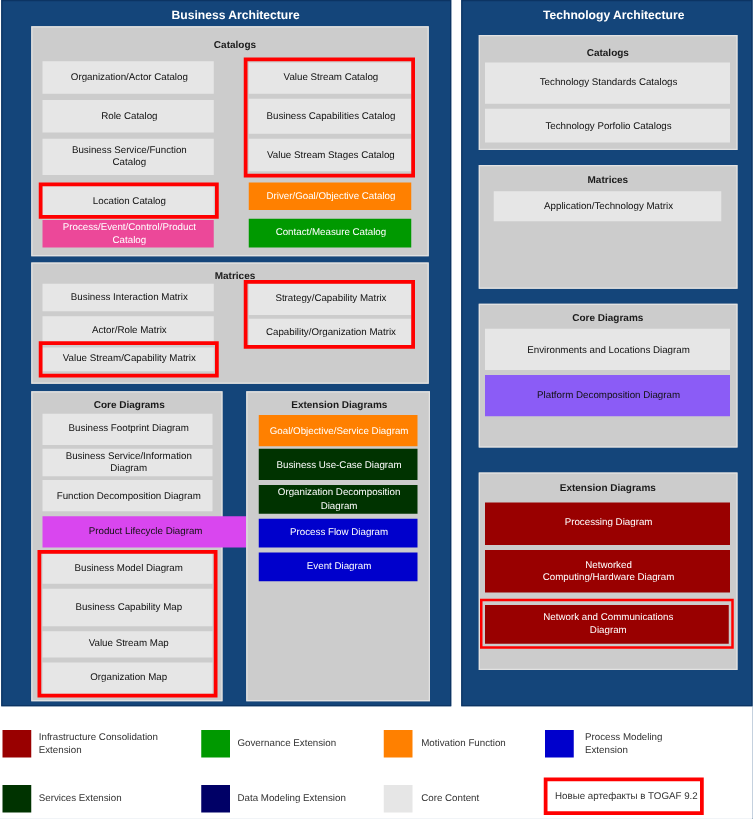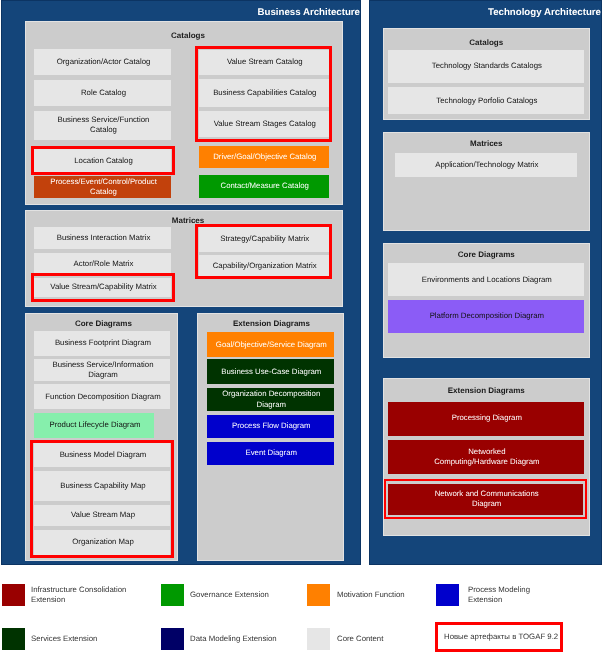--- a/index.html
+++ b/index.html
@@ -2,21 +2,21 @@
 <html><head>
 <meta charset="utf-8">
 <title>TOGAF Architecture Artefacts</title>
 <style>
   html,body{margin:0;padding:0;background:#ffffff;}
   body{width:602px;height:655px;overflow:hidden;
        font-family:"Liberation Sans","DejaVu Sans",sans-serif;
        -webkit-font-smoothing:antialiased;text-rendering:geometricPrecision;}
   #root{position:relative;width:602px;height:655px;}
   .panel{position:absolute;background:#14457A;box-sizing:border-box;border:1px solid #0C3463;}
-  .panel-title{position:absolute;left:0;right:0;text-align:right;color:#ffffff;
+  .panel-title{position:absolute;left:0;right:0;text-align:center;color:#ffffff;
        font-weight:bold;font-size:9.7px;}
   .section{position:absolute;background:#CCCCCC;box-sizing:border-box;border:1px solid #E2E2E2;}
   .section-title{position:absolute;left:0;right:0;text-align:center;color:#1a1a1a;
        font-weight:bold;font-size:8px;}
   .item{position:absolute;box-sizing:border-box;background:#E6E6E6;color:#111111;
        font-size:7.8px;display:flex;align-items:center;justify-content:center;
        text-align:center;line-height:1.3;white-space:pre-line;padding:0 3px 0 5px;}
   .hl{position:absolute;box-sizing:border-box;border:3px solid #FF0000;}
   .lg-sw{position:absolute;box-sizing:border-box;}
   .lg-tx{position:absolute;font-size:7.8px;color:#333333;line-height:1.32;display:flex;align-items:center;white-space:pre-line;}
@@ -29,21 +29,21 @@
   <div class="panel-title" style="top:5.5px;left:15px;right:0;">Business Architecture</div>
 </div>
 <div class="section" style="left:25px;top:21px;width:318px;height:184px;">
   <div class="section-title" style="left:8px;top:8.5px;">Catalogs</div>
 </div>
 <div class="item" style="left:34px;top:49.3px;width:137px;height:26.2px;background:#E6E6E6;color:#111111;">Organization/Actor Catalog</div>
 <div class="item" style="left:34px;top:80px;width:137px;height:26px;background:#E6E6E6;color:#111111;">Role Catalog</div>
 <div class="item" style="left:34px;top:111.2px;width:137px;height:28.5px;background:#E6E6E6;color:#111111;">Business Service/Function
 Catalog</div>
 <div class="item" style="left:34px;top:148.9px;width:137px;height:24px;background:#E6E6E6;color:#111111;">Location Catalog</div>
-<div class="item" style="left:34px;top:176.4px;width:137px;height:21.7px;background:#c2410c;color:#FFFFFF;">Process/Event/Control/Product
+<div class="item" style="left:34px;top:176.4px;width:137px;height:21.7px;background:#ec4899;color:#FFFFFF;">Process/Event/Control/Product
 Catalog</div>
 <div class="hl" style="left:31px;top:146.4px;width:143.5px;height:28.3px;"></div>
 <div class="item" style="left:198.5px;top:49.5px;width:130.5px;height:25.4px;background:#E6E6E6;color:#111111;">Value Stream Catalog</div>
 <div class="item" style="left:198.5px;top:79.2px;width:130.5px;height:27.6px;background:#E6E6E6;color:#111111;">Business Capabilities Catalog</div>
 <div class="item" style="left:198.5px;top:111.4px;width:130.5px;height:25.2px;background:#E6E6E6;color:#111111;">Value Stream Stages Catalog</div>
 <div class="item" style="left:198.5px;top:145.5px;width:130.5px;height:22.9px;background:#FF8000;color:#FFFFFF;">Driver/Goal/Objective Catalog</div>
 <div class="item" style="left:198.5px;top:174.5px;width:130.5px;height:23.8px;background:#009900;color:#FFFFFF;">Contact/Measure Catalog</div>
 <div class="hl" style="left:195.2px;top:46.2px;width:137.3px;height:96.1px;"></div>
 <div class="section" style="left:25px;top:210px;width:318px;height:97px;">
   <div class="section-title" style="left:8px;top:5px;">Matrices</div>
@@ -55,21 +55,21 @@
 <div class="item" style="left:198.5px;top:226.6px;width:130.5px;height:25.5px;background:#E6E6E6;color:#111111;">Strategy/Capability Matrix</div>
 <div class="item" style="left:198.5px;top:255.3px;width:130.5px;height:21.4px;background:#E6E6E6;color:#111111;">Capability/Organization Matrix</div>
 <div class="hl" style="left:195.2px;top:223.7px;width:137.3px;height:54.9px;"></div>
 <div class="section" style="left:25px;top:313px;width:152.8px;height:248px;">
   <div class="section-title" style="left:4px;top:5px;">Core Diagrams</div>
 </div>
 <div class="item" style="left:34px;top:331.3px;width:136px;height:24.3px;background:#E6E6E6;color:#111111;">Business Footprint Diagram</div>
 <div class="item" style="left:34px;top:359.2px;width:136px;height:22px;background:#E6E6E6;color:#111111;">Business Service/Information
 Diagram</div>
 <div class="item" style="left:34px;top:384.3px;width:136px;height:25.1px;background:#E6E6E6;color:#111111;">Function Decomposition Diagram</div>
-<div class="item" style="left:34px;top:412.6px;width:120px;height:25.1px;background:#86efac;color:#111111;">Product Lifecycle Diagram</div>
+<div class="item" style="left:34px;top:412.6px;width:163px;height:25.1px;background:#d946ef;color:#111111;">Product Lifecycle Diagram</div>
 <div class="item" style="left:34px;top:443.3px;width:136px;height:23.9px;background:#E6E6E6;color:#111111;">Business Model Diagram</div>
 <div class="item" style="left:34px;top:470.8px;width:136px;height:30.4px;background:#E6E6E6;color:#111111;">Business Capability Map</div>
 <div class="item" style="left:34px;top:504.5px;width:136px;height:21.8px;background:#E6E6E6;color:#111111;">Value Stream Map</div>
 <div class="item" style="left:34px;top:529.8px;width:136px;height:25.3px;background:#E6E6E6;color:#111111;">Organization Map</div>
 <div class="hl" style="left:30.3px;top:439.9px;width:143.5px;height:118.4px;"></div>
 <div class="section" style="left:197px;top:313px;width:146.9px;height:248px;">
   <div class="section-title" style="left:2px;top:5px;">Extension Diagrams</div>
 </div>
 <div class="item" style="left:206.7px;top:332.2px;width:127.2px;height:25px;background:#FF8000;color:#FFFFFF;">Goal/Objective/Service Diagram</div>
 <div class="item" style="left:206.7px;top:358.8px;width:127.2px;height:25.6px;background:#003300;color:#FFFFFF;">Business Use-Case Diagram</div>

